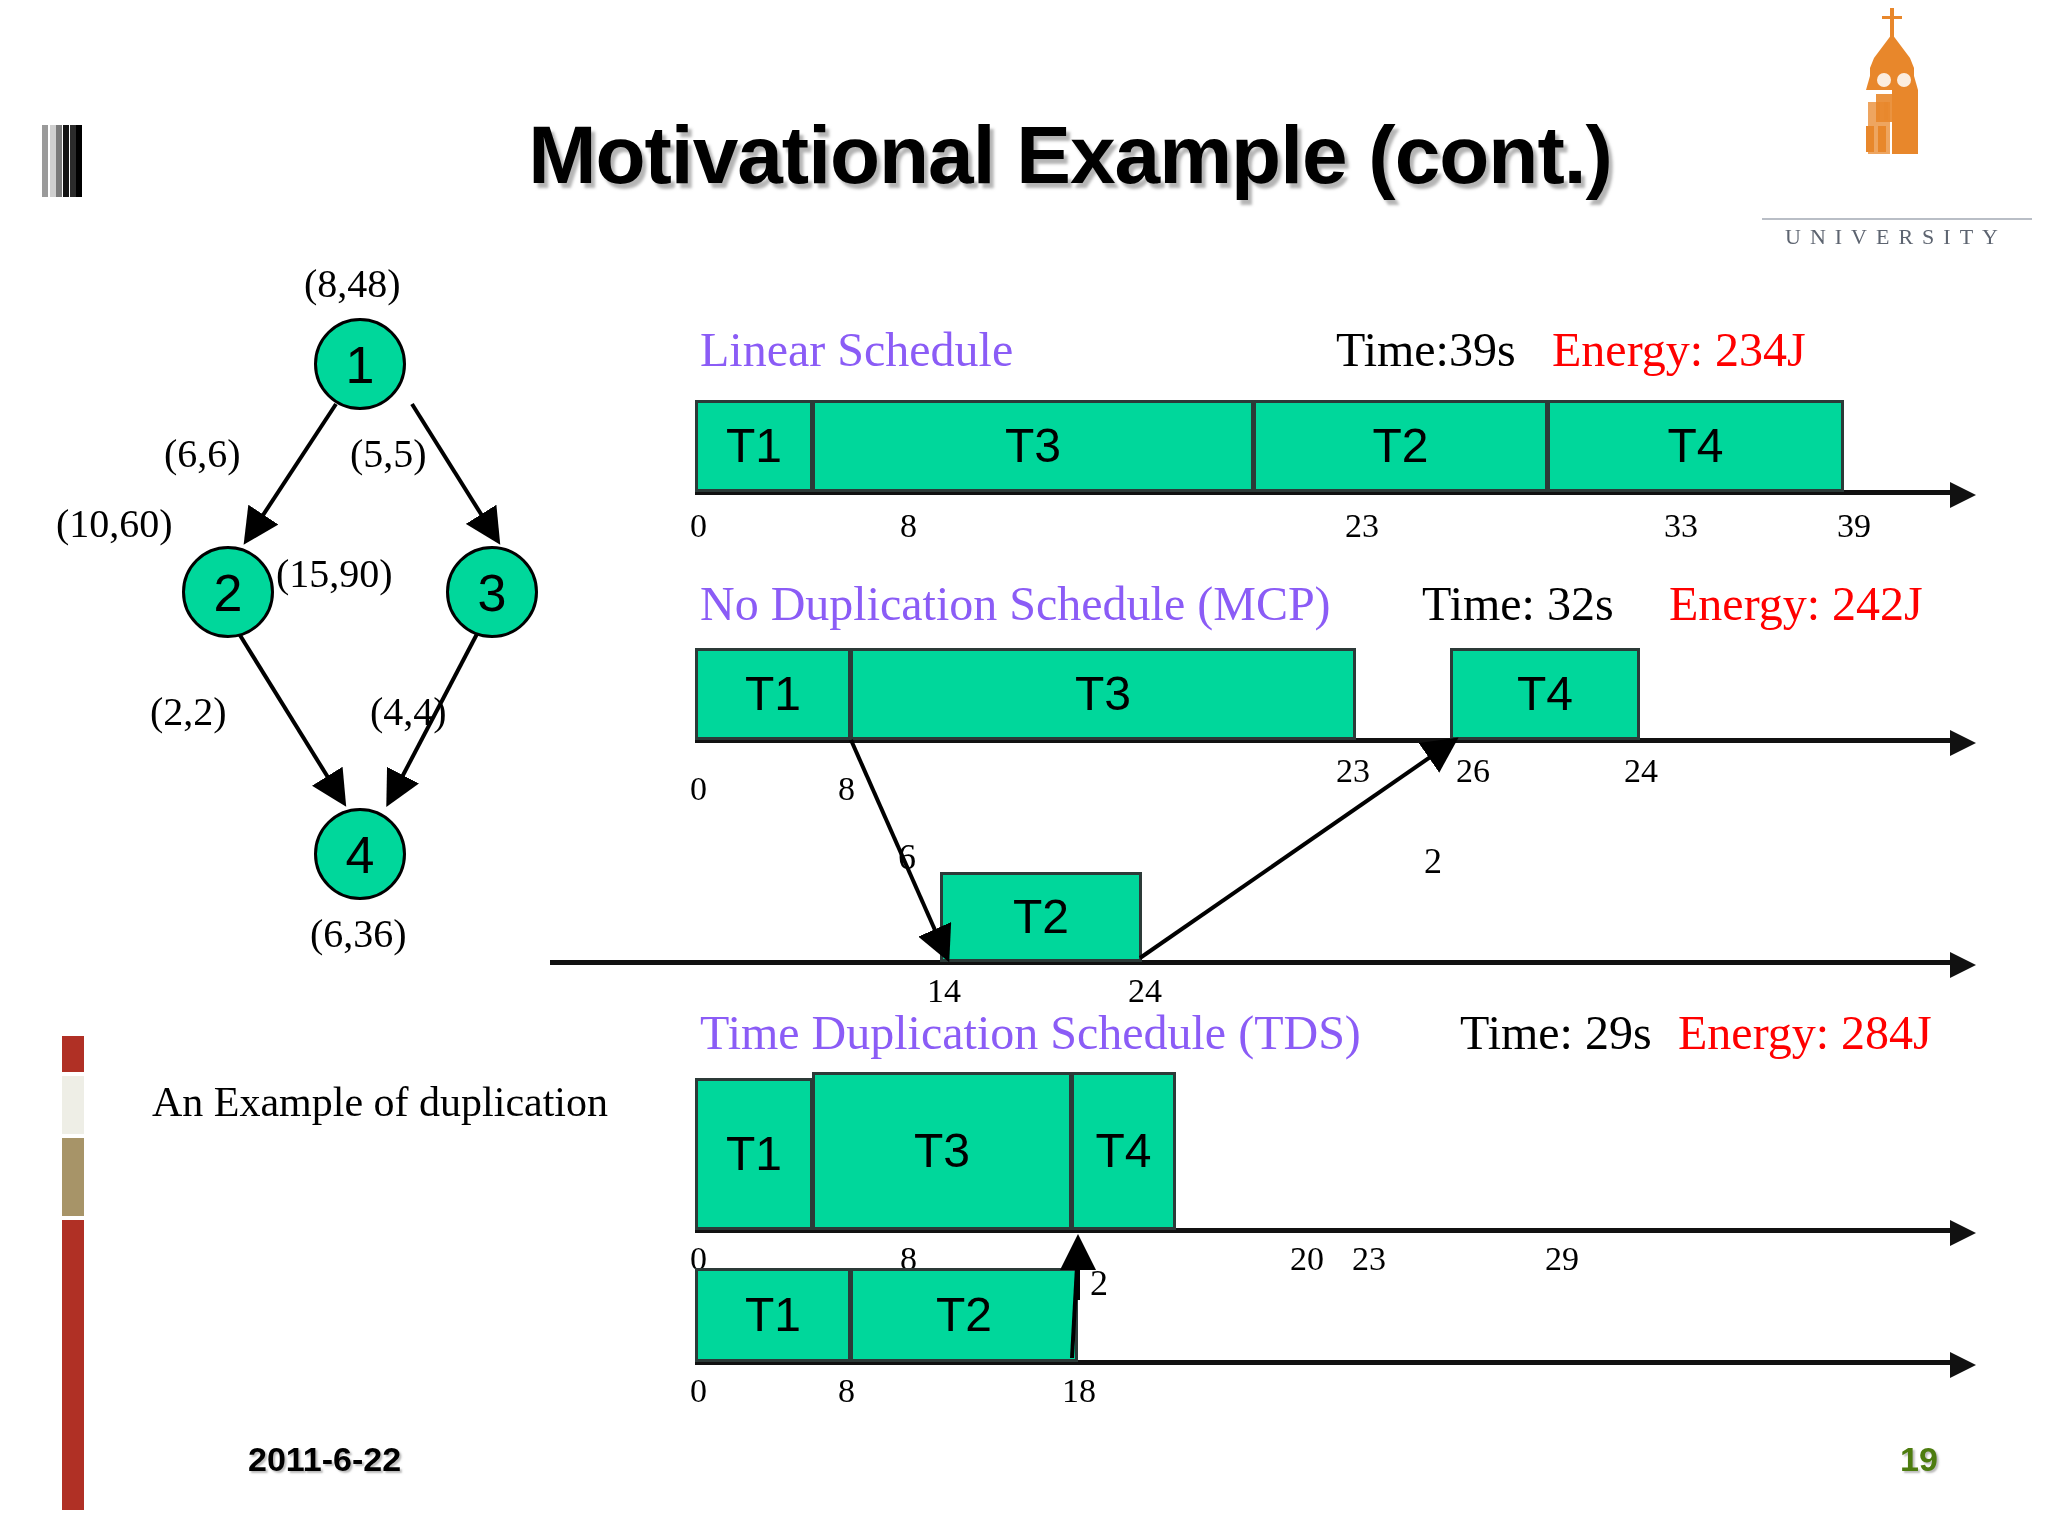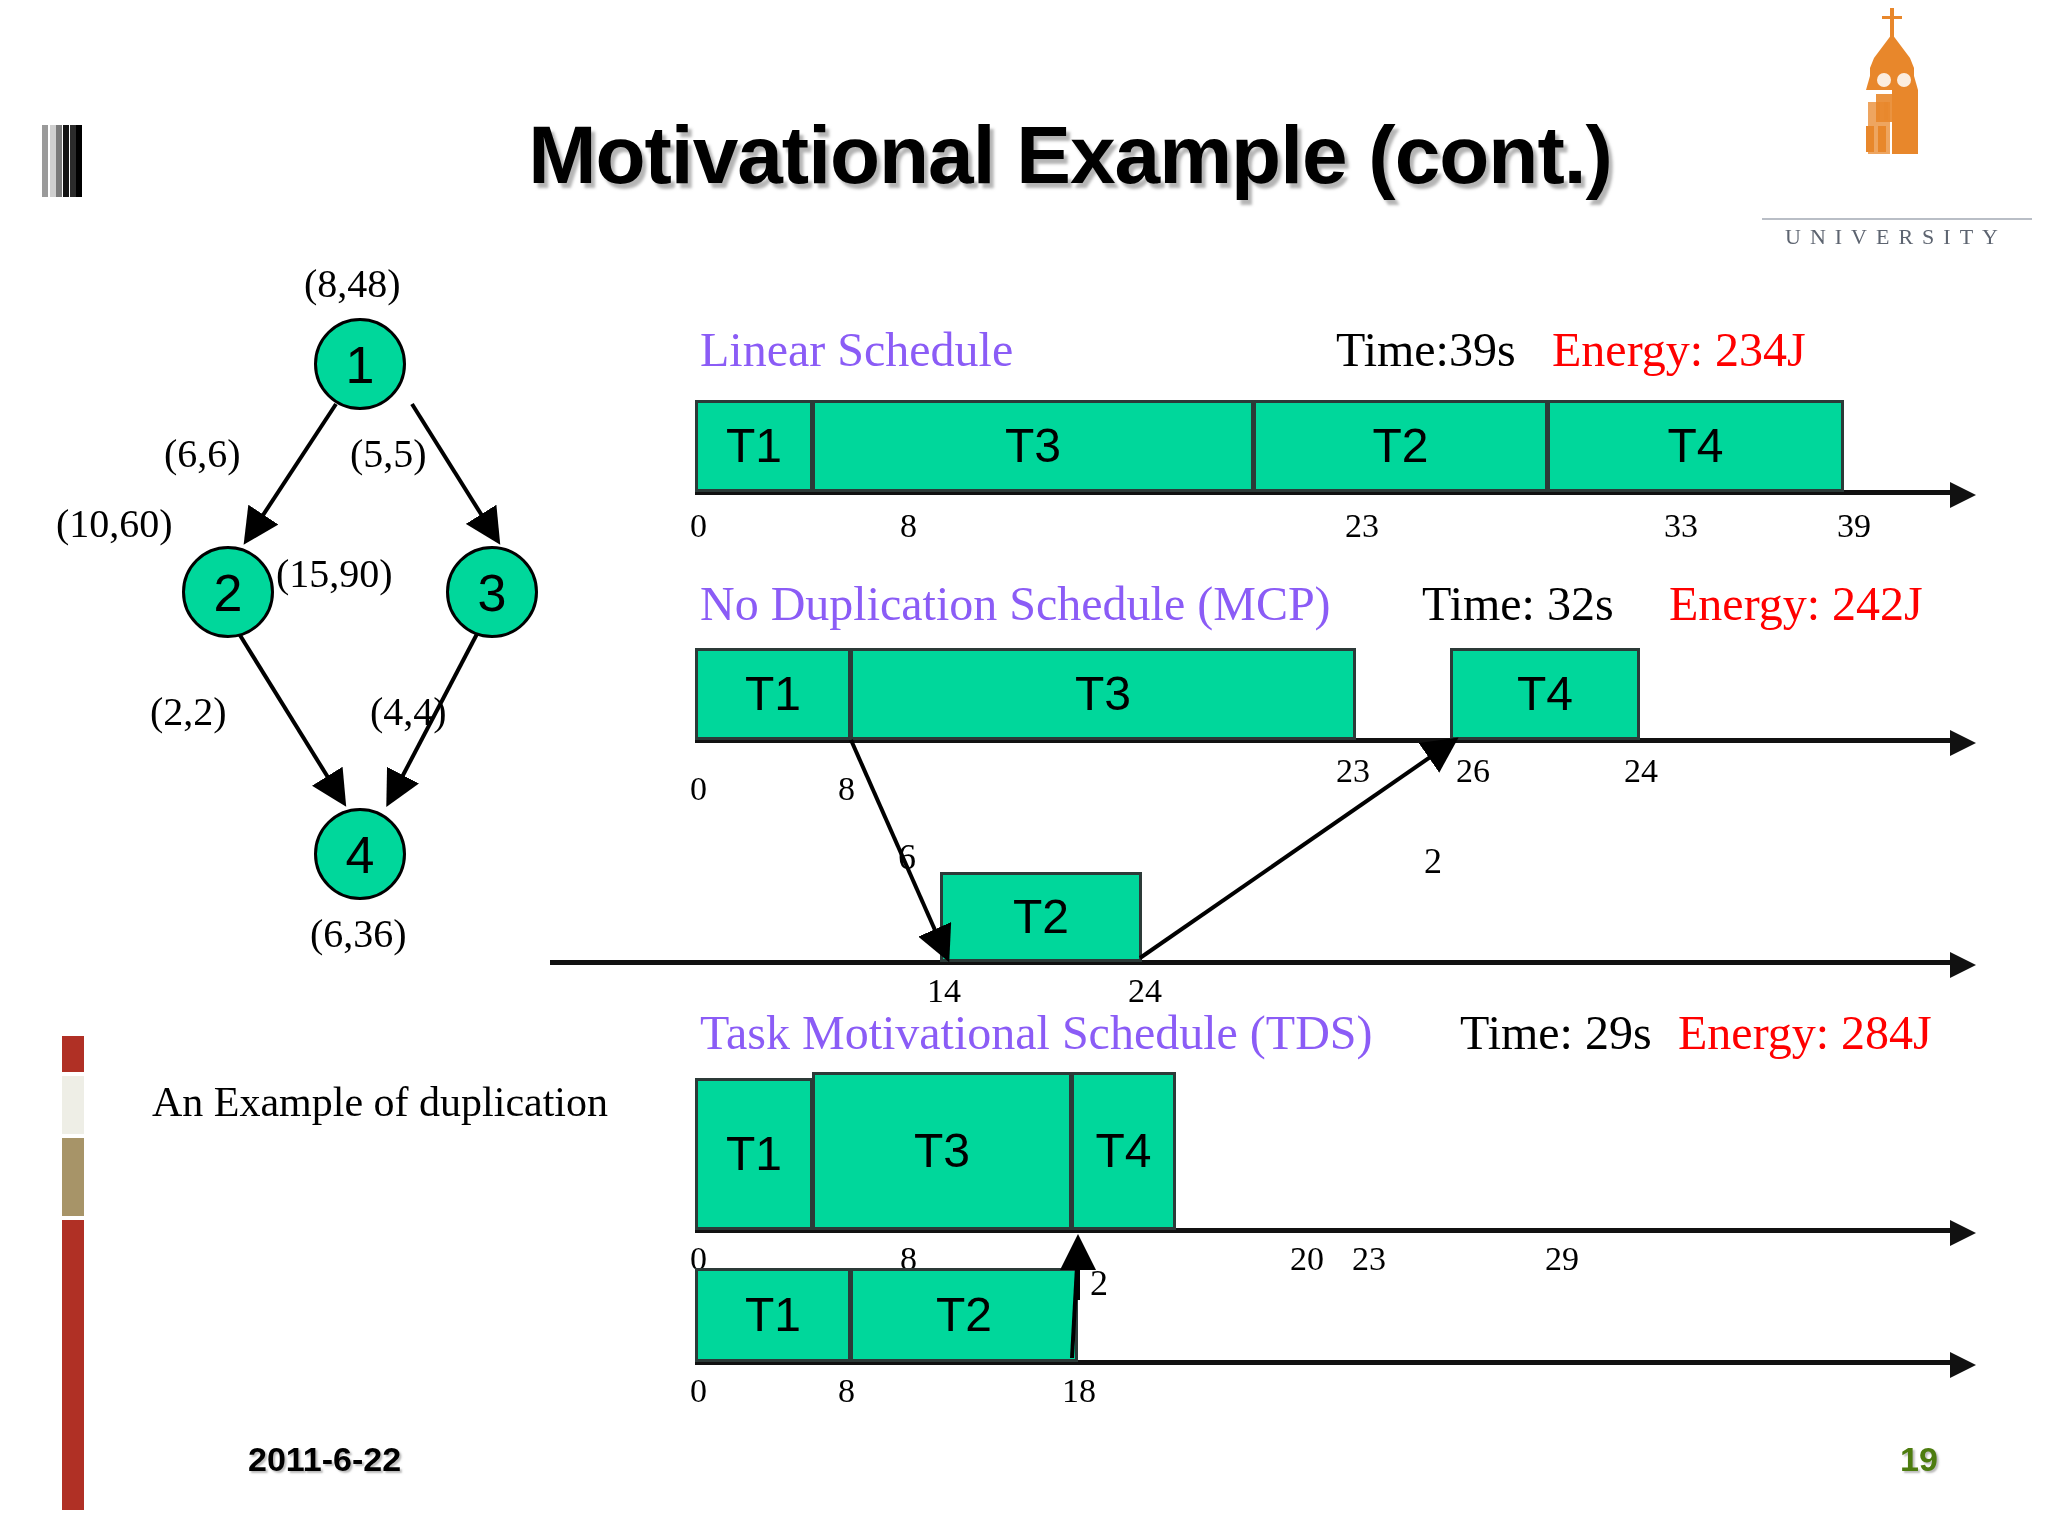--- a/index.html
+++ b/index.html
@@ -272,21 +272,21 @@
         </marker>
       </defs>
       <line x1="851" y1="740" x2="946" y2="955" stroke="#000" stroke-width="4" marker-end="url(#ah2)"></line>
       <line x1="1140" y1="958" x2="1452" y2="742" stroke="#000" stroke-width="4" marker-end="url(#ah2)"></line>
     </svg>
     <div class="commlab" style="left:898px;top:836px;">6</div>
     <div class="commlab" style="left:1424px;top:840px;">2</div>
   </div>
 
   <div class="sched" style="left:0;top:0;">
-    <div class="sched-name" style="left:700px;top:1005px;">Task Motivational Schedule (TDS)</div>
+    <div class="sched-name" style="left:700px;top:1005px;">Time Duplication Schedule (TDS)</div>
     <div class="sched-time" style="left:1460px;top:1005px;">Time: 29s</div>
     <div class="sched-energy" style="left:1678px;top:1005px;">Energy: 284J</div>
 
     <div class="axis" style="left:695px;top:1228px;width:1262px;"></div>
     <div class="axis-head" style="left:1950px;top:1220px;"></div>
 
     <div class="task" style="left:695px;top:1078px;width:118px;height:152px;line-height:146px;">T1</div>
     <div class="task" style="left:812px;top:1072px;width:260px;height:158px;line-height:152px;">T3</div>
     <div class="task" style="left:1071px;top:1072px;width:105px;height:158px;line-height:152px;">T4</div>
 

